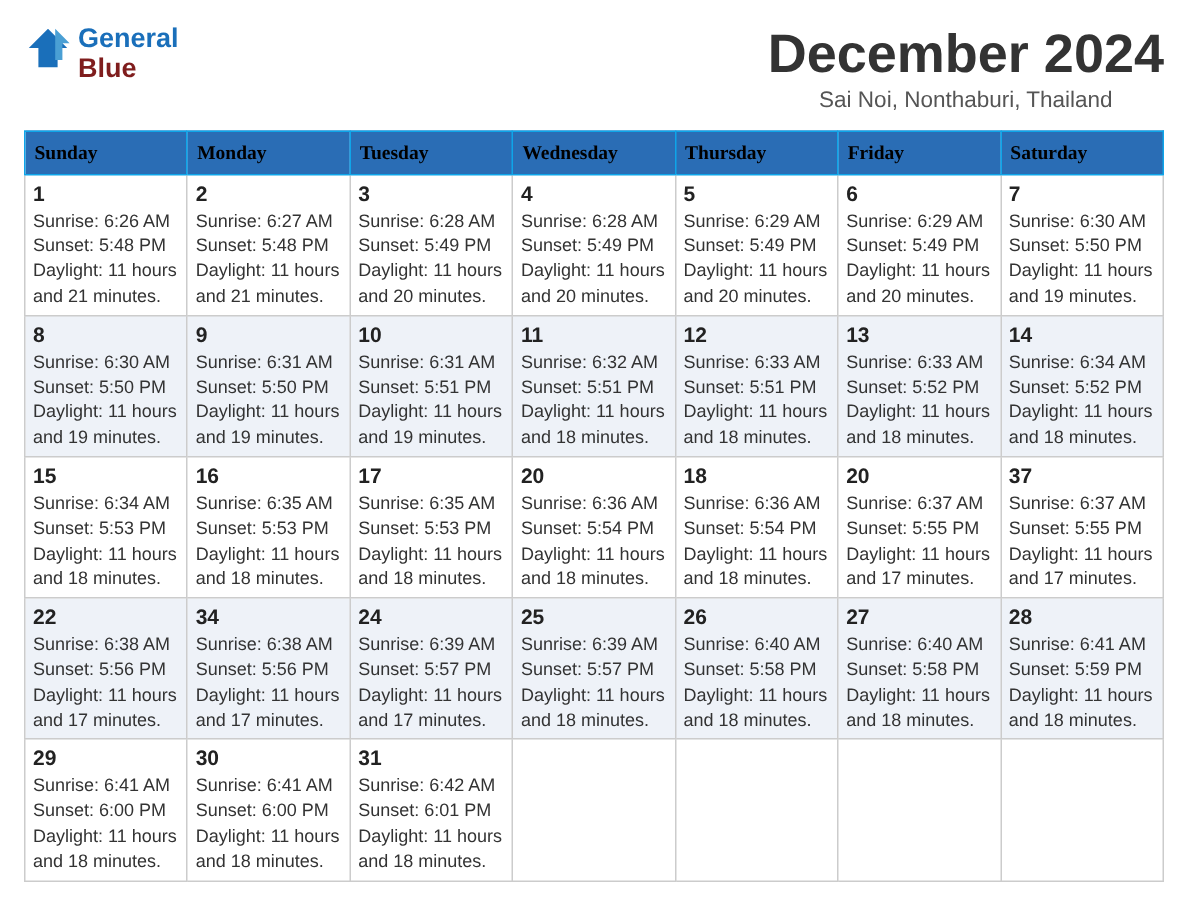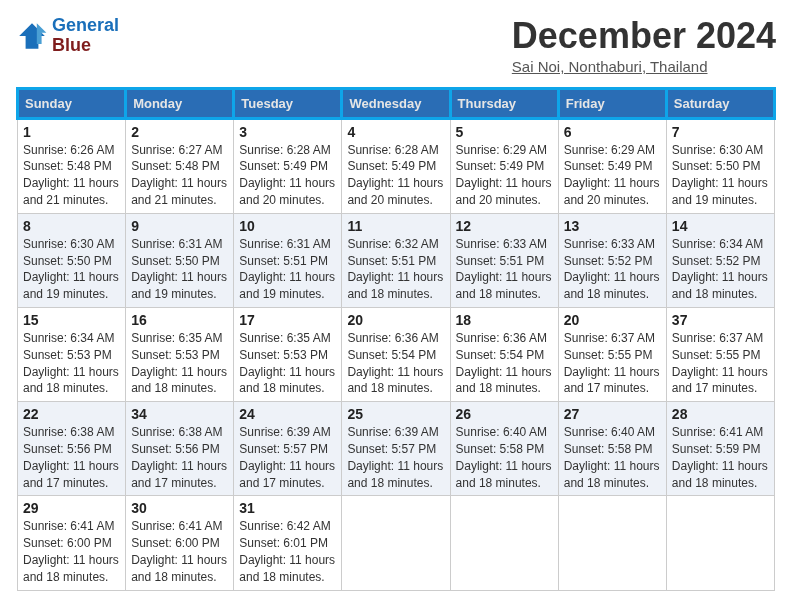--- a/index.html
+++ b/index.html
@@ -11,64 +11,64 @@
       padding: 16px;
     }
     .header {
       display: flex;
       justify-content: space-between;
       align-items: flex-start;
       margin-bottom: 12px;
     }
     .logo {
       display: flex;
-      align-items: center;
+      align-items: flex-start;
       gap: 4px;
     }
     .logo-text {
       font-size: 18px;
       font-weight: bold;
       color: #333;
       line-height: 1.1;
     }
     .logo-text span {
       color: #1a6fba;
     }
     .logo-icon {
       width: 32px;
       height: 32px;
     }
     .title-block {
-      text-align: left;
+      text-align: center;
     }
     .month-title {
       font-size: 36px;
       font-weight: bold;
       color: #333;
       line-height: 1.1;
     }
     .subtitle {
       font-size: 15px;
       color: #555;
       margin-top: 2px;
-      text-decoration: underline;
     }
     .calendar {
       width: 100%;
       border-collapse: collapse;
       font-size: 11px;
     }
     .calendar th {
       background: #2a6db5;
-      color: #e5e5e5;
+      color: #000000;
       text-align: left;
       padding: 6px 6px;
       font-size: 13px;
       font-weight: bold;
-      border: 3px solid #0ea5e9;
+      border: 1px solid #0ea5e9;
+      font-family: Liberation Serif, serif;
     }
     .calendar td {
       border: 1px solid #ccc;
       vertical-align: top;
       padding: 4px 5px;
       width: 108px;
       min-height: 80px;
       background: #fff;
     }
     .calendar tr:nth-child(even) td {

